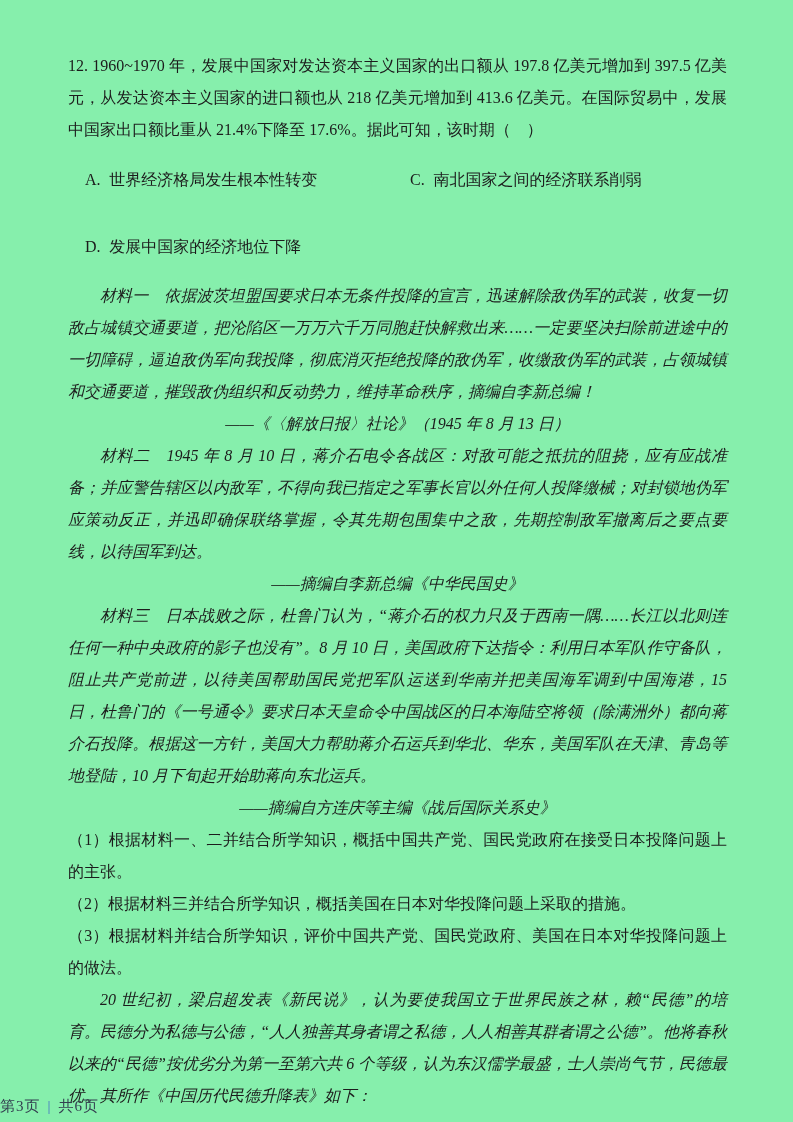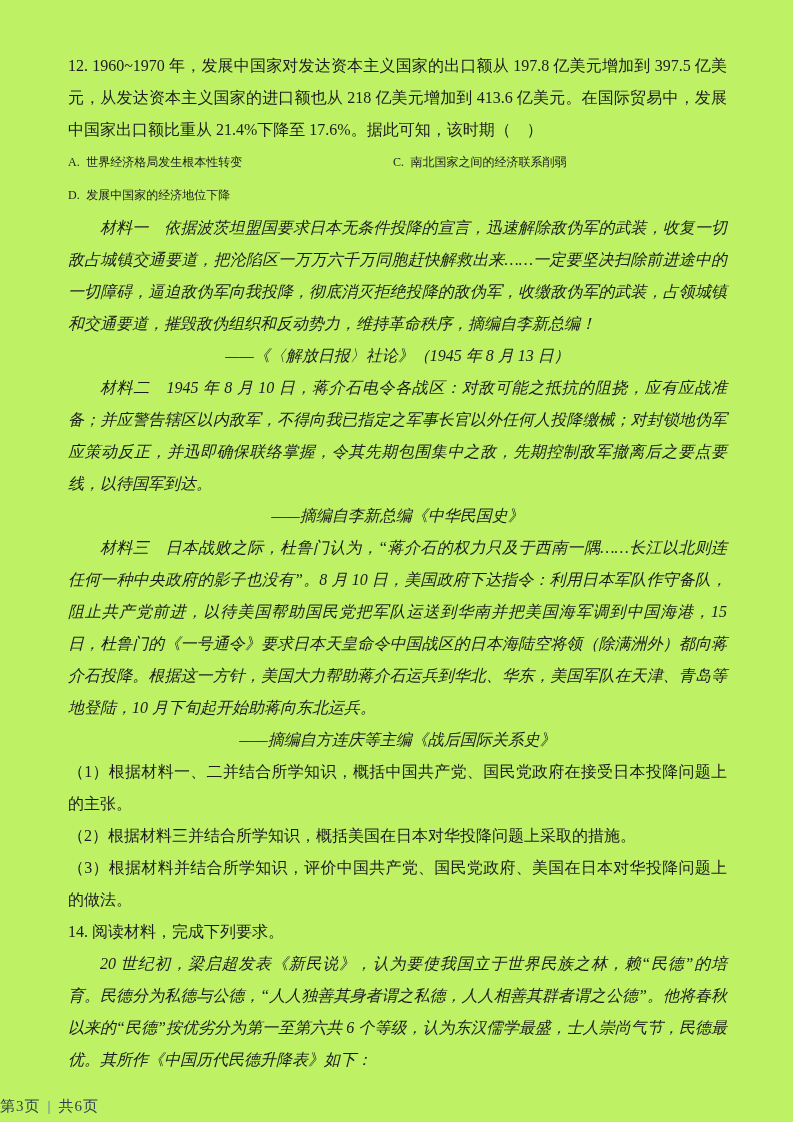--- a/index.html
+++ b/index.html
@@ -1,21 +1,21 @@
 <!DOCTYPE html>
 <html lang="zh"><head>
 <meta charset="utf-8">
 <style>
   html, body { margin: 0; padding: 0; background: #ffffff; }
   .page {
     width: 793px;
     height: 1122px;
     box-sizing: border-box;
     position: relative;
-    background: #bef264;
+    background: #86efac;
     padding: 50px 66px 0 68px;
     font-family: "Liberation Serif", "DejaVu Serif", serif;
     color: #1c1c1c;
     overflow: hidden;
   }
   .para {
     margin: 0;
     font-size: 16px;
     line-height: 32px;
     text-align: justify;
@@ -29,22 +29,22 @@
   .source {
     font-style: italic;
     text-align: center;
     text-indent: 0;
   }
   .options-grid {
     display: grid;
     grid-template-columns: 325px 1fr;
   }
   .option {
-    margin: 0;
-    font-size: 12px;
+    margin: 17px;
+    font-size: 16px;
     line-height: 33px;
     white-space: nowrap;
   }
   .opt-label { margin-right: 0.55em; }
   .footer {
     position: absolute;
     left: 0;
     right: 0;
     bottom: 6px;
     font-size: 15px;
@@ -74,21 +74,20 @@
     <p class="para material">材料二　1945 年 8 月 10 日，蒋介石电令各战区：对敌可能之抵抗的阻挠，应有应战准备；并应警告辖区以内敌军，不得向我已指定之军事长官以外任何人投降缴械；对封锁地伪军应策动反正，并迅即确保联络掌握，令其先期包围集中之敌，先期控制敌军撤离后之要点要线，以待国军到达。</p>
     <p class="para source">——摘编自李新总编《中华民国史》</p>
 
     <p class="para material">材料三　日本战败之际，杜鲁门认为，“蒋介石的权力只及于西南一隅……长江以北则连任何一种中央政府的影子也没有”。8 月 10 日，美国政府下达指令：利用日本军队作守备队，阻止共产党前进，以待美国帮助国民党把军队运送到华南并把美国海军调到中国海港，15 日，杜鲁门的《一号通令》要求日本天皇命令中国战区的日本海陆空将领（除满洲外）都向蒋介石投降。根据这一方针，美国大力帮助蒋介石运兵到华北、华东，美国军队在天津、青岛等地登陆，10 月下旬起开始助蒋向东北运兵。</p>
     <p class="para source">——摘编自方连庆等主编《战后国际关系史》</p>
 
     <p class="para subq">（1）根据材料一、二并结合所学知识，概括中国共产党、国民党政府在接受日本投降问题上的主张。</p>
     <p class="para subq">（2）根据材料三并结合所学知识，概括美国在日本对华投降问题上采取的措施。</p>
     <p class="para subq">（3）根据材料并结合所学知识，评价中国共产党、国民党政府、美国在日本对华投降问题上的做法。</p>
 
-    <p class="para stem">14. 阅读材料，完成下列要求。</p>
     <p class="para material">20 世纪初，梁启超发表《新民说》，认为要使我国立于世界民族之林，赖“民德”的培育。民德分为私德与公德，“人人独善其身者谓之私德，人人相善其群者谓之公德”。他将春秋以来的“民德”按优劣分为第一至第六共 6 个等级，认为东汉儒学最盛，士人崇尚气节，民德最优。其所作《中国历代民德升降表》如下：</p>
 
   </main>
 
   <footer class="footer">
     <span>第3页</span><span class="sep">|</span><span>共6页</span>
   </footer>
 </div>
 
 </body></html>

